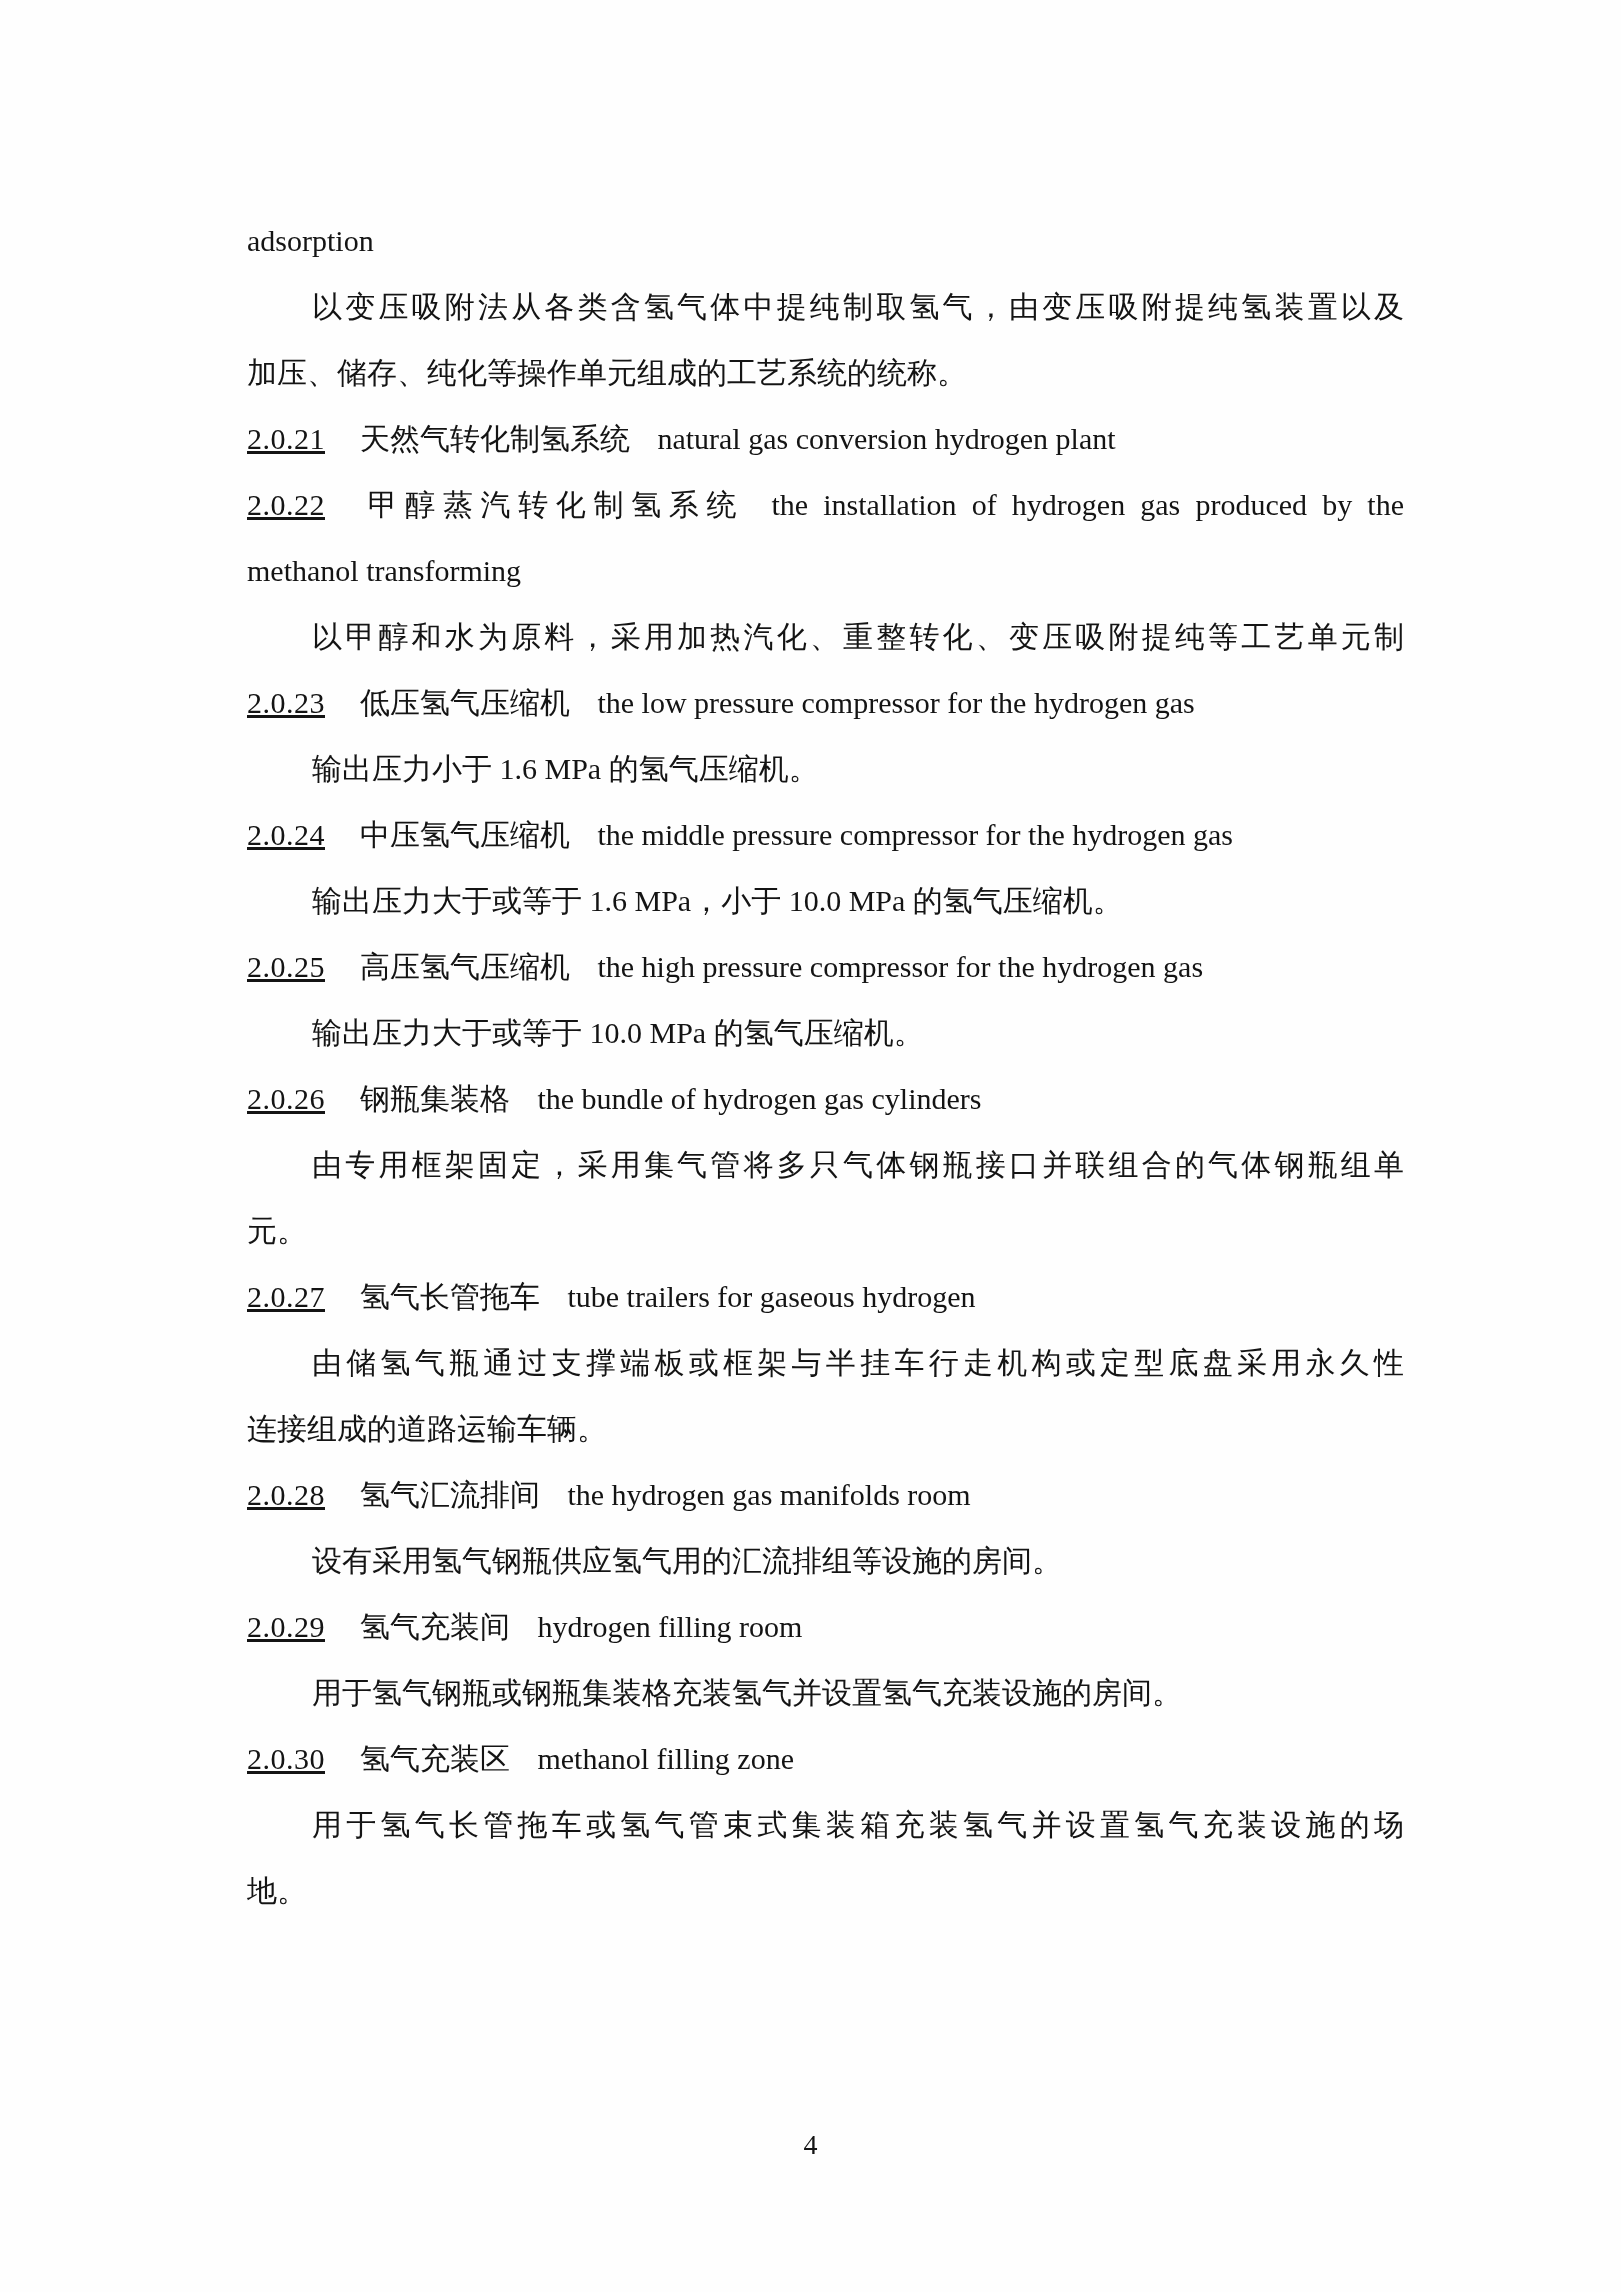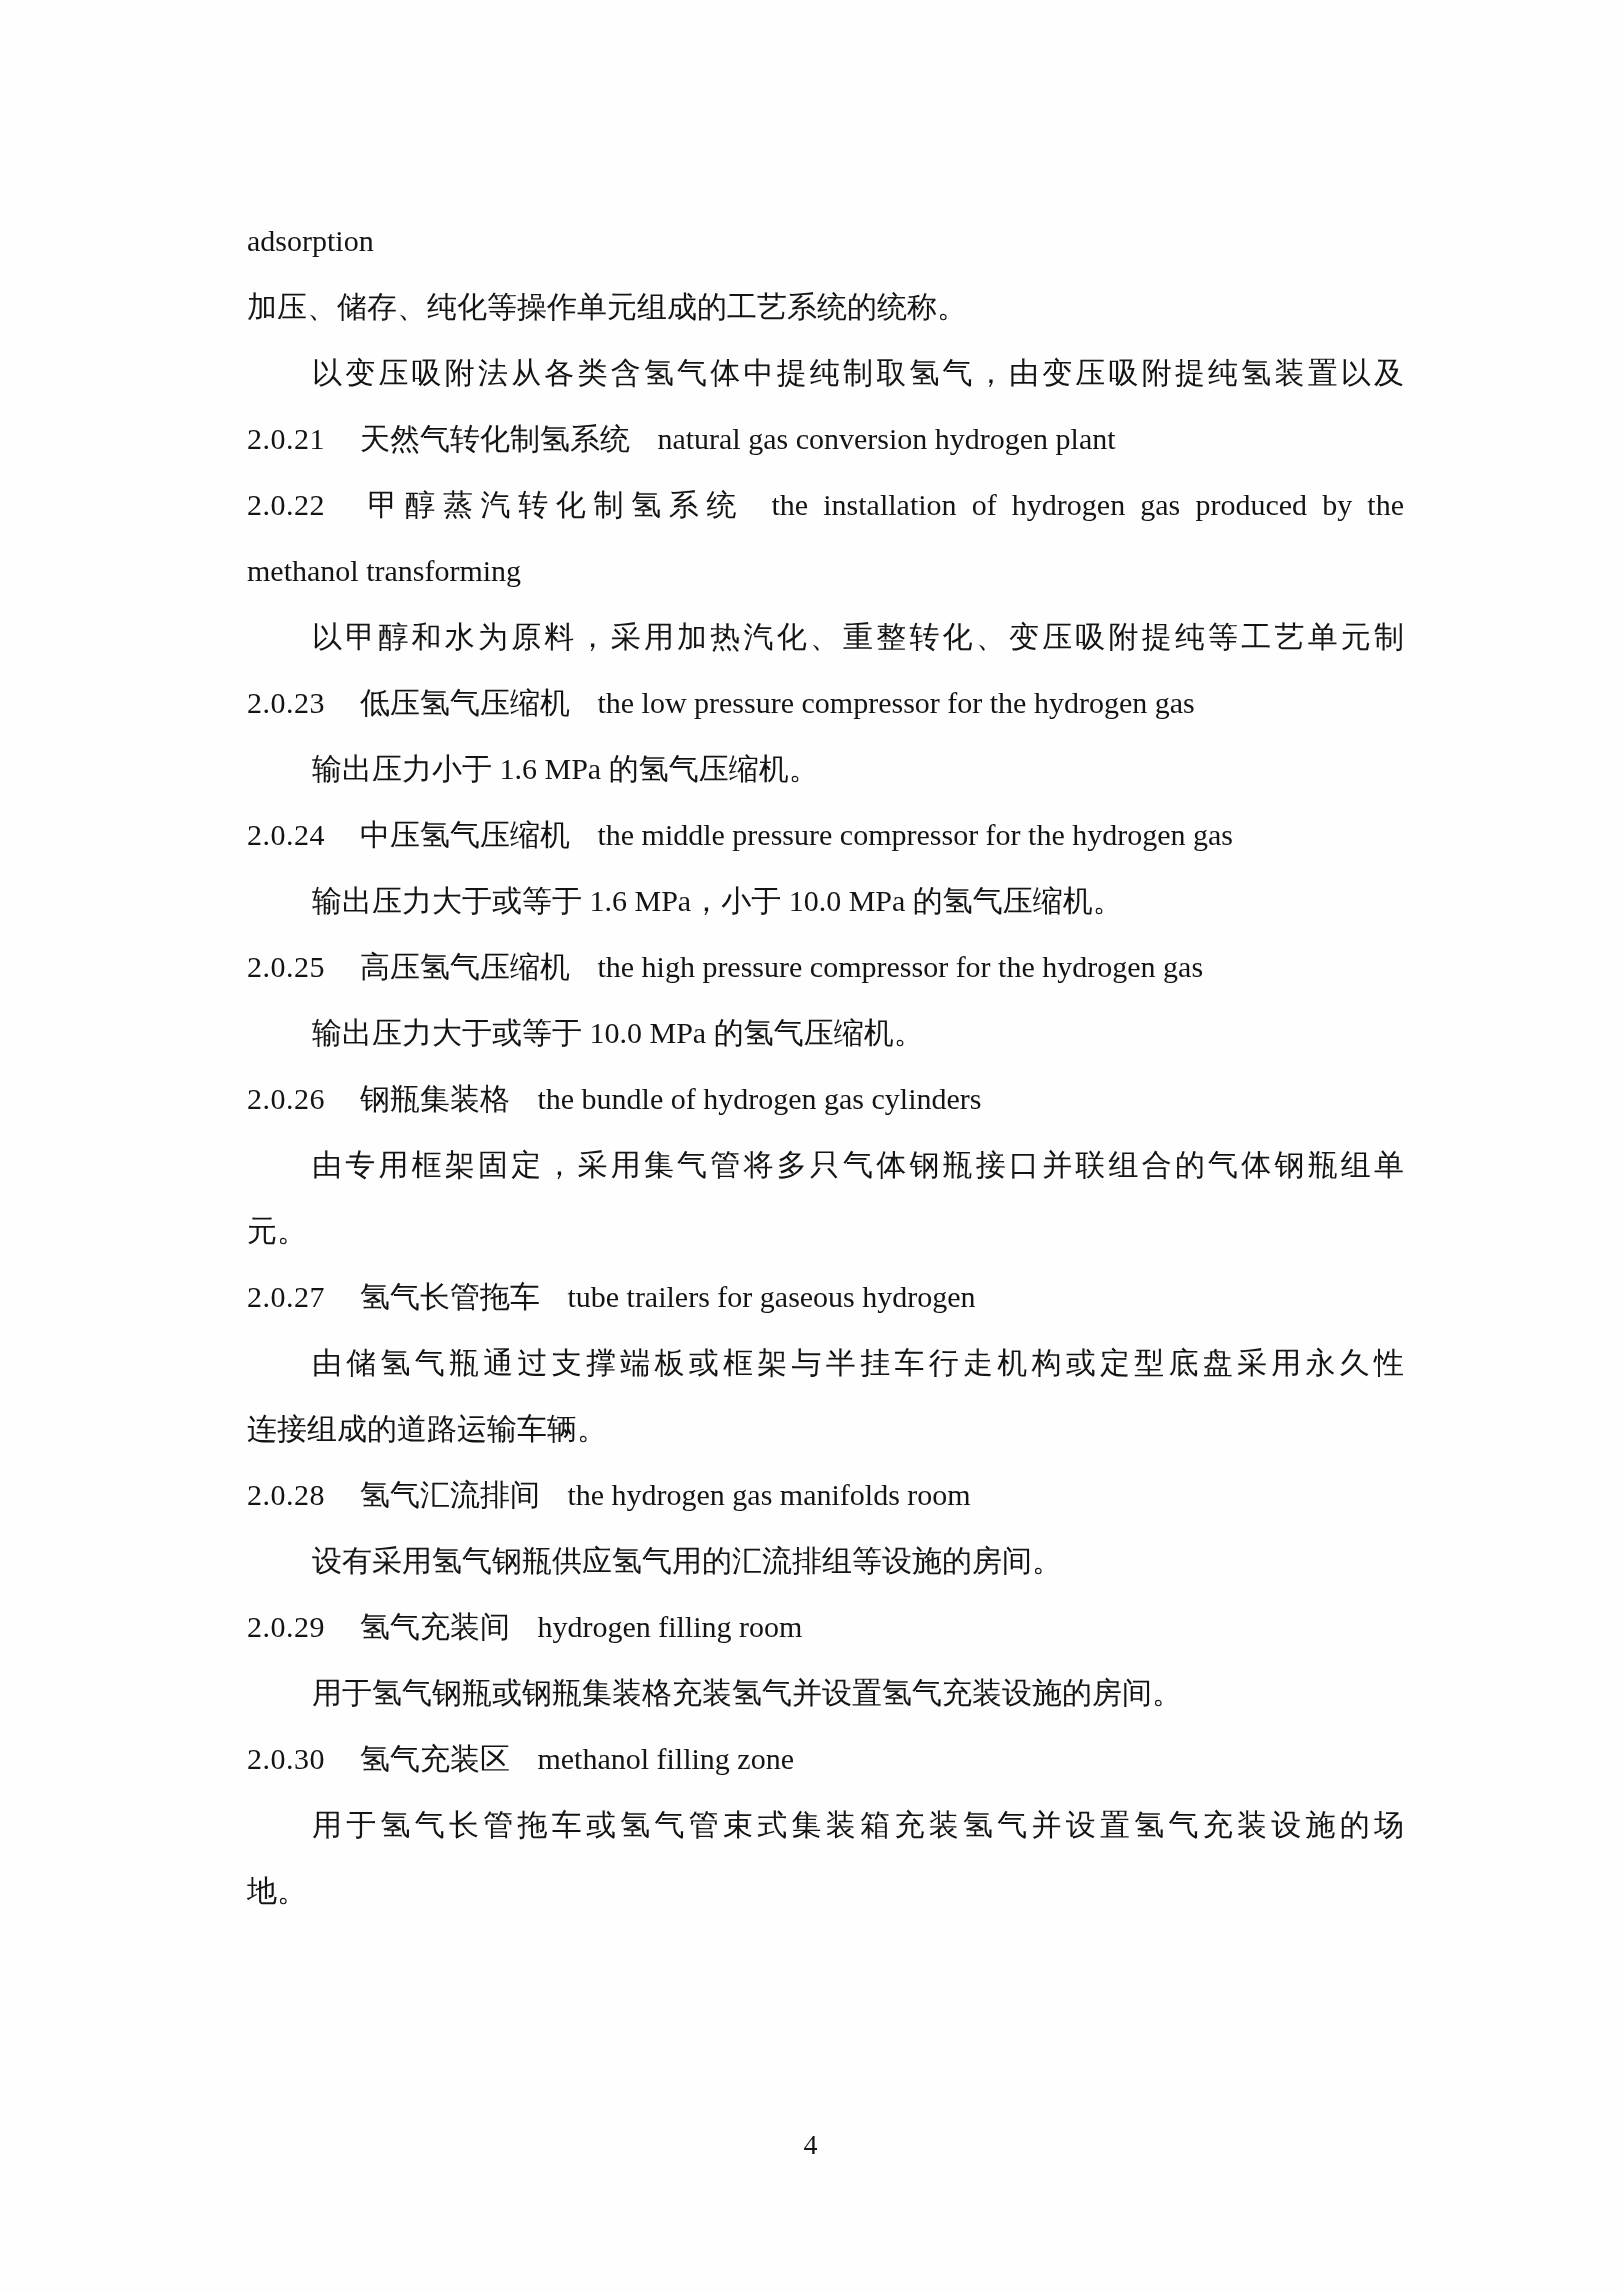--- a/index.html
+++ b/index.html
@@ -29,40 +29,41 @@
     overflow: visible;
   }
   .line.ind { text-indent: 65px; }
   .line.fill {
     text-align: justify;
     text-align-last: justify;
   }
   .term-heading .num {
     margin-right: 35px;
     letter-spacing: 0.5px;
+    text-decoration: underline;
   }
   .term-heading .cn { margin-right: 27.4px; }
   .footer {
     position: absolute;
     left: 0; top: 2125px;
     width: 1621px;
     text-align: center;
     font-size: 28px;
     line-height: 39px;
     color: #141414;
   }
 </style>
 </head>
 <body>
 
 <div class="page">
   <div class="doc-body">
       <div class="line">adsorption</div>
+      <div class="line fill ind">以变压吸附法从各类含氢气体中提纯制取氢气，由变压吸附提纯氢装置以及</div>
       <div class="line">加压、储存、纯化等操作单元组成的工艺系统的统称。</div>
-      <div class="line fill ind">以变压吸附法从各类含氢气体中提纯制取氢气，由变压吸附提纯氢装置以及</div>
       <div class="line term-heading"><span class="num">2.0.21</span><span class="cn">天然气转化制氢系统</span><span class="en">natural gas conversion hydrogen plant</span></div>
       <div class="line fill term-heading"><span class="num">2.0.22</span><span class="cn">甲醇蒸汽转化制氢系统</span><span class="en">the installation of hydrogen gas produced by the</span></div>
       <div class="line">methanol transforming</div>
       <div class="line fill ind">以甲醇和水为原料，采用加热汽化、重整转化、变压吸附提纯等工艺单元制</div>
       <div class="line term-heading"><span class="num">2.0.23</span><span class="cn">低压氢气压缩机</span><span class="en">the low pressure compressor for the hydrogen gas</span></div>
       <div class="line ind">输出压力小于 1.6 MPa 的氢气压缩机。</div>
       <div class="line term-heading"><span class="num">2.0.24</span><span class="cn">中压氢气压缩机</span><span class="en">the middle pressure compressor for the hydrogen gas</span></div>
       <div class="line ind">输出压力大于或等于 1.6 MPa，小于 10.0 MPa 的氢气压缩机。</div>
       <div class="line term-heading"><span class="num">2.0.25</span><span class="cn">高压氢气压缩机</span><span class="en">the high pressure compressor for the hydrogen gas</span></div>
       <div class="line ind">输出压力大于或等于 10.0 MPa 的氢气压缩机。</div>

